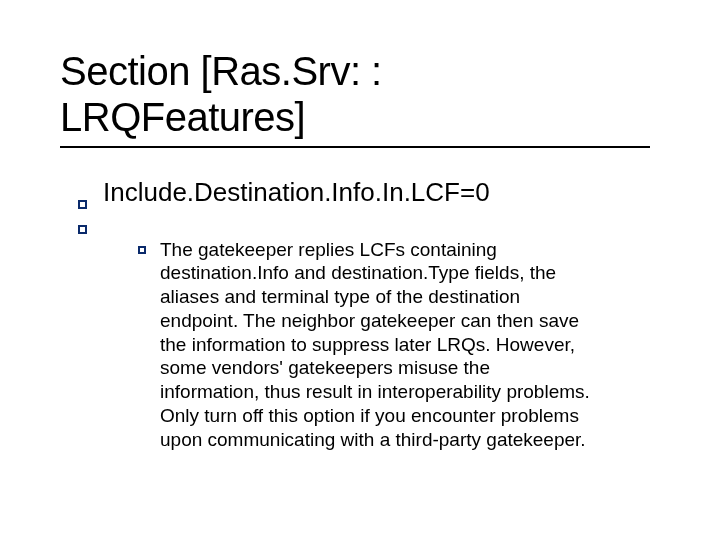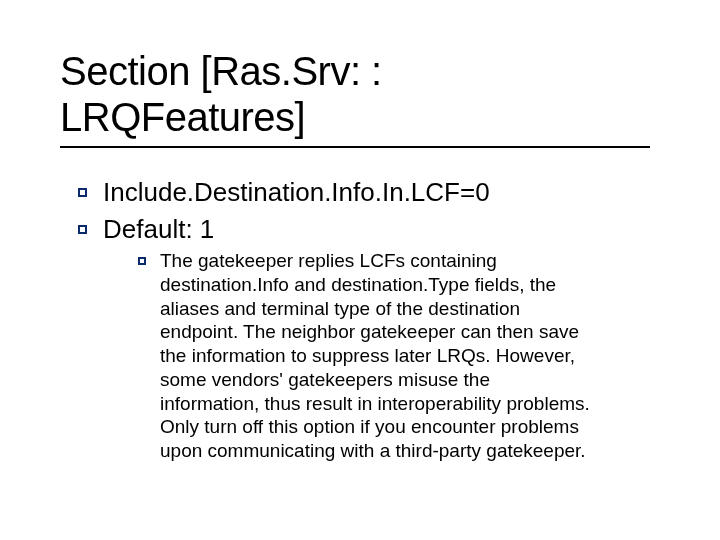--- a/index.html
+++ b/index.html
@@ -29,21 +29,21 @@
     height: 2px;
     background: #000;
     width: 590px;
     margin-bottom: 28px;
   }
   .lvl1 {
     margin-left: 18px;
   }
   .lvl1-item {
     display: flex;
-    align-items: flex-start;
+    align-items: flex-end;
     margin-bottom: 4px;
   }
   .lvl1-text {
     font-size: 26px;
     line-height: 1.25;
   }
   .lvl2 {
     margin-left: 78px;
     margin-top: 4px;
   }
@@ -79,21 +79,20 @@
   <h1 class="title">Section [Ras.Srv: : LRQFeatures]</h1>
   <div class="title-rule"></div>
 
   <div class="lvl1">
     <div class="lvl1-item">
       <span class="bullet-sq"></span>
       <span class="lvl1-text">Include.Destination.Info.In.LCF=0</span>
     </div>
     <div class="lvl1-item">
       <span class="bullet-sq"></span>
-      <span class="lvl1-text">Default: 1</span>
     </div>
   </div>
 
   <div class="lvl2">
     <div class="lvl2-item">
       <span class="bullet-sq small"></span>
       <span class="lvl2-text">The gatekeeper replies LCFs containing destination.Info and destination.Type fields, the aliases and terminal type of the destination endpoint. The neighbor gatekeeper can then save the information to suppress later LRQs. However, some vendors' gatekeepers misuse the information, thus result in interoperability problems. Only turn off this option if you encounter problems upon communicating with a third-party gatekeeper.</span>
     </div>
   </div>
 </div>

